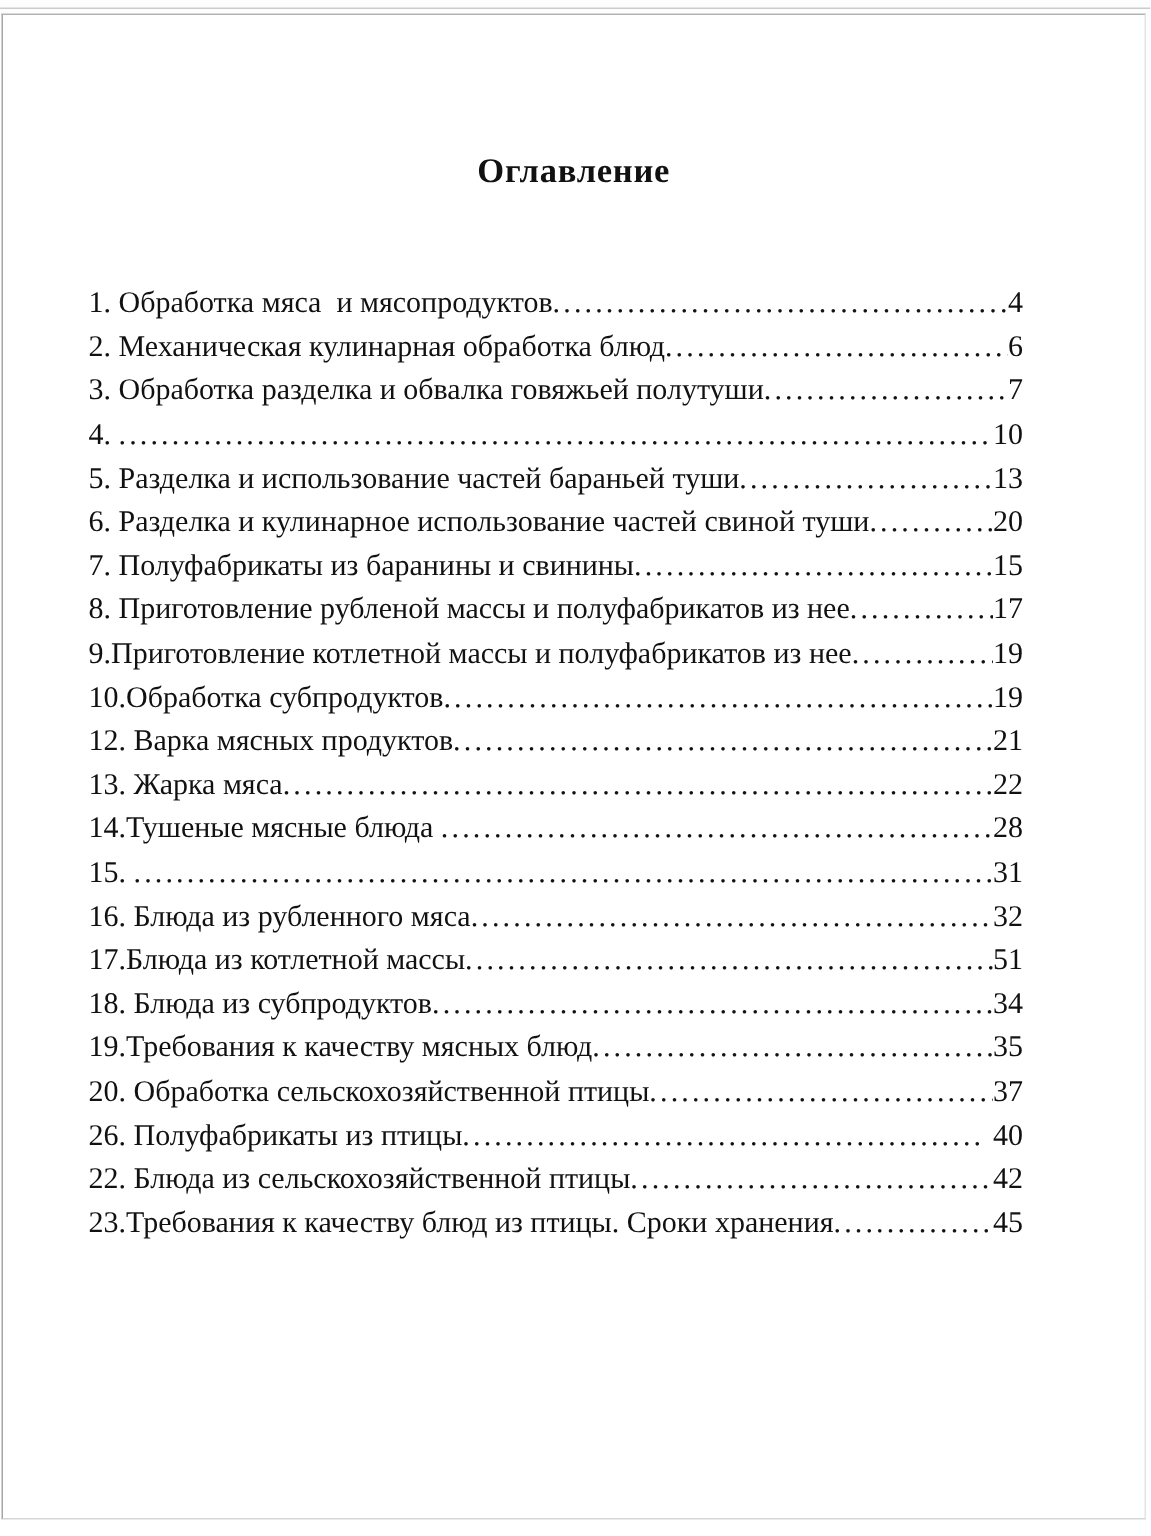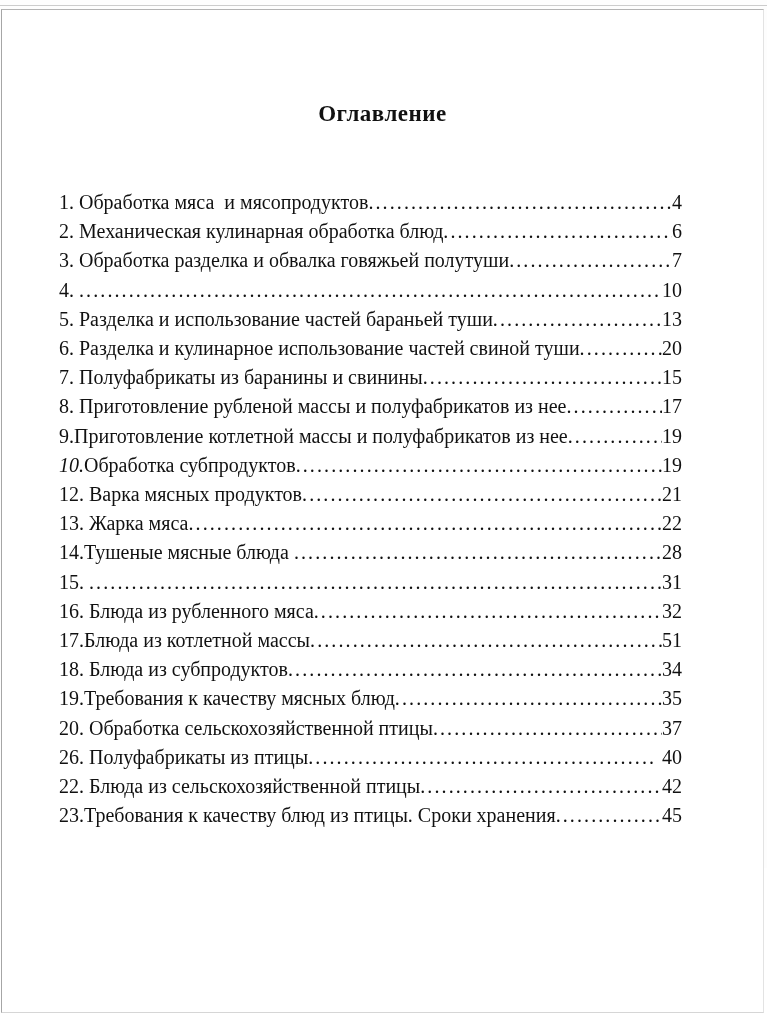--- a/index.html
+++ b/index.html
@@ -43,21 +43,21 @@
     margin: 60px 81px 0 57px; 
   }
   .toc-row {
     display: flex;
     align-items: baseline;
     font-size: 20px;
     line-height: 29.2px;
     white-space: pre;
   }
   .toc-num { white-space: pre; }
-  .toc-num.italic { font-style: italic; }
+  .toc-num.italic { }
   .toc-text { white-space: pre; flex-shrink: 0; }
   .leader {
     flex: 1 1 auto;
     overflow: hidden;
     white-space: nowrap;
     min-width: 0;
   }
   .leader::after {
     content: "........................................................................................................................";
     letter-spacing: 2.1px;

